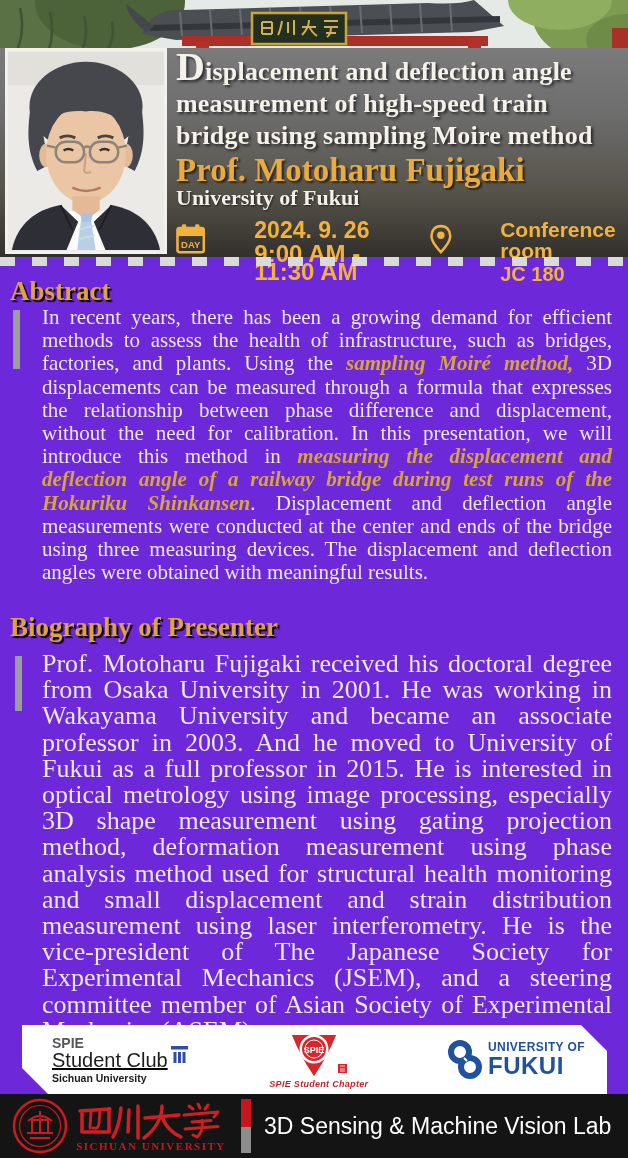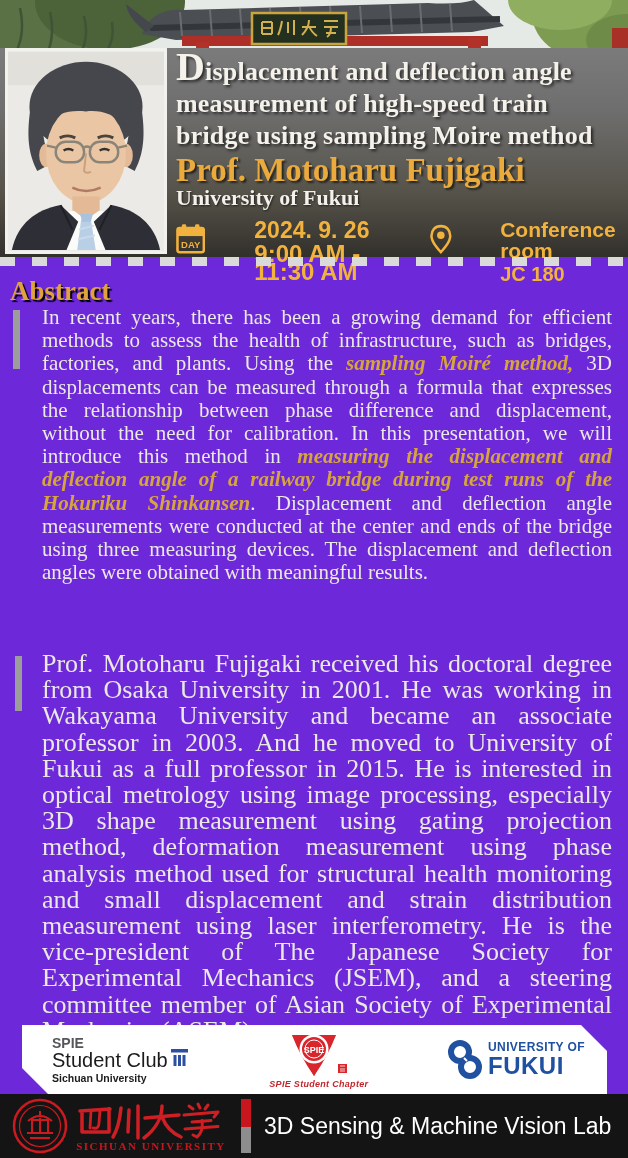--- a/index.html
+++ b/index.html
@@ -50,21 +50,21 @@
   
   .logos-bar{position:absolute;top:1025px;left:22px;width:585px;height:69px;background:#ffffff;
     clip-path:polygon(0 0,calc(100% - 26px) 0,100% 26px,100% 100%,26px 100%,0 calc(100% - 26px));
     display:flex;align-items:center;justify-content:space-between;box-sizing:border-box;
     padding:0 22px 0 26px;font-family:"Liberation Sans",sans-serif;}
   .spie-logo{display:flex;align-items:center;}
   .spie-wordmark{font-size:30px;font-weight:bold;color:#1d2228;letter-spacing:.5px;}
   .spie-dot{color:#E8393D;}
   .spie-tagline{font-size:10.5px;color:#5a5a5a;line-height:12px;margin-left:8px;}
   .club{line-height:1;margin-left:4px;}
-  .club-top{display:flex;align-items:flex-end;}
+  .club-top{display:flex;align-items:flex-start;text-decoration:underline;}
   .club-spie{font-size:14px;font-weight:bold;color:#55565a;}
   .club-name{font-size:20px;color:#1b1b1b;}
   .club-univ{font-size:10.5px;font-weight:bold;color:#1b1b1b;margin-top:3px;}
   .chapter{display:flex;flex-direction:column;align-items:center;margin-left:4px;}
   .chapter-caption{font-size:9px;color:#c2272d;font-weight:bold;font-style:italic;margin-top:1px;
     letter-spacing:.3px;}
   .fukui{display:flex;align-items:center;}
   .fukui-text{margin-left:4px;line-height:1;}
   .fukui-small{font-size:12px;font-weight:bold;color:#2050A0;letter-spacing:.4px;}
   .fukui-big{font-size:24px;font-weight:bold;color:#2050A0;letter-spacing:.5px;margin-top:1px;}
@@ -185,20 +185,21 @@
       </div>
     </div>
   </div>
 
   <div class="film-dashes"></div>
 
   <div class="section-heading" id="abstract-heading">Abstract</div>
   <div class="qbar" id="abstract-bar"></div>
   <div class="para" id="abstract-para"><span class="seg-normal">In recent years, there has been a growing demand for efficient methods to assess the health of infrastructure, such as bridges, factories, and plants. Using the </span><span class="seg-highlight">sampling Moiré method,</span><span class="seg-normal"> 3D displacements can be measured through a formula that expresses the relationship between phase difference and displacement, without the need for calibration. In this presentation, we will introduce this method in </span><span class="seg-highlight">measuring the displacement and deflection angle of a railway bridge during test runs of the Hokuriku Shinkansen</span><span class="seg-normal">. Displacement and deflection angle measurements were conducted at the center and ends of the bridge using three measuring devices. The displacement and deflection angles were obtained with meaningful results.</span></div>
 
+  <div class="section-heading" id="bio-heading">Biography of Presenter</div>
   <div class="qbar" id="bio-bar"></div>
   <div class="para" id="bio-para">Prof. Motoharu Fujigaki received his doctoral degree from Osaka University in 2001. He was working in Wakayama University and became an associate professor in 2003. And he moved to University of Fukui as a full professor in 2015. He is interested in optical metrology using image processing, especially 3D shape measurement using gating projection method, deformation measurement using phase analysis method used for structural health monitoring and small displacement and strain distribution measurement using laser interferometry. He is the vice-president of The Japanese Society for Experimental Mechanics (JSEM), and a steering committee member of Asian Society of Experimental Mechanics (ASEM).</div>
 
   <div class="logos-bar">
     <div class="club">
       <div class="club-spie">SPIE</div>
       <div class="club-top">
         <span class="club-name">Student Club</span>
         <svg width="17" height="23" viewBox="0 0 17 23" style="margin-left:3px;margin-top:-6px;">
           <rect x="0" y="2" width="17" height="3.5" fill="#2b4fa2"></rect>

